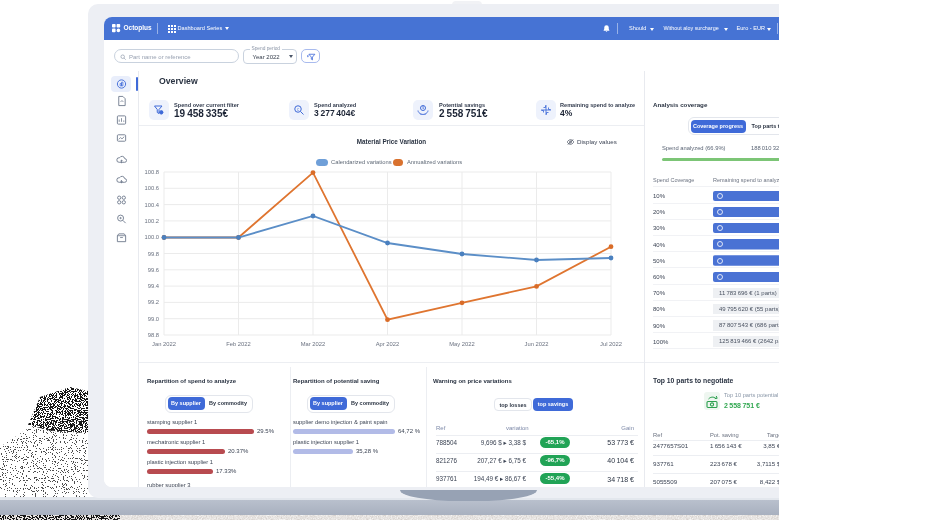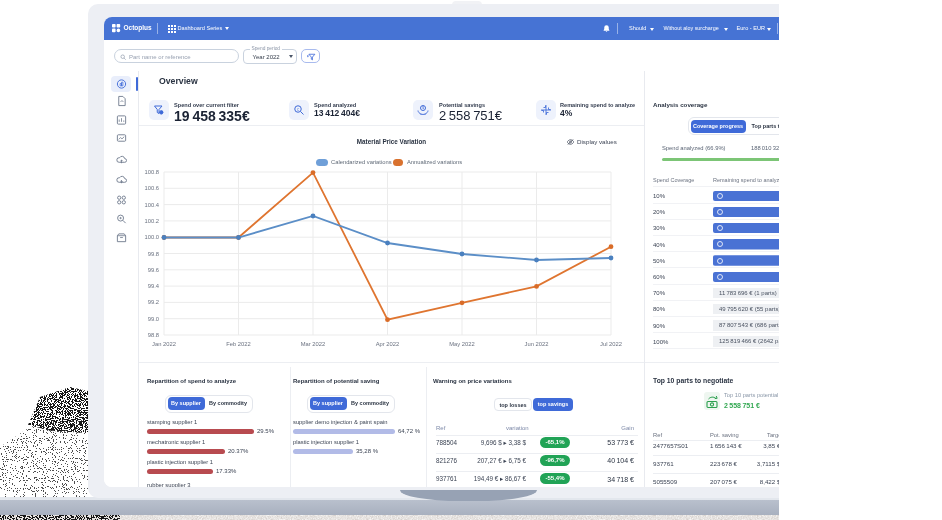--- a/index.html
+++ b/index.html
@@ -198,38 +198,38 @@
     </div>
     <div class="abs" id="main" style="left:35px; top:54px; width:505px; height:416px; background:#fff; overflow:hidden;">
       <div class="abs" style="left:20px; top:6px; font-size:8.7px; font-weight:bold; color:#2a3342; line-height:1;">Overview</div>
       <div class="abs" style="left:10px; top:29px; width:20px; height:20px; background:#eef2fc; border-radius:5px;"></div>
       <svg class="abs" style="left:14px; top:33px;" width="12" height="12" viewBox="0 0 24 24" fill="none" stroke="#3f6ad8" stroke-width="2">
           <path d="M3 4h15l-6 7v8l-3.5-2v-6z"></path>
           <circle cx="16.5" cy="16.5" r="4.2" fill="#3f6ad8" stroke="none"></circle>
           <text x="16.5" y="19" font-size="6.5" fill="#fff" text-anchor="middle" font-family="Liberation Sans">€</text>
         </svg>
       <div class="abs" style="left:35px; top:31.5px; font-size:5.6px; font-weight:bold; color:#333c4e; line-height:1;">Spend over current filter</div>
-      <div class="abs" style="left:35px; top:38px; font-size:14px; font-weight:bold; color:#1b2334; line-height:1;">19 458 335€</div>
+      <div class="abs" style="left:35px; top:38px; font-size:10px; font-weight:bold; color:#1b2334; line-height:1;">19 458 335€</div>
       <div class="abs" style="left:150px; top:29px; width:20px; height:20px; background:#eef2fc; border-radius:5px;"></div>
       <svg class="abs" style="left:154px; top:33px;" width="12" height="12" viewBox="0 0 24 24" fill="none" stroke="#3f6ad8" stroke-width="2">
           <circle cx="10" cy="10" r="6.5"></circle>
           <line x1="15" y1="15" x2="21" y2="21"></line>
           <text x="10" y="13" font-size="8" fill="#3f6ad8" stroke="none" text-anchor="middle" font-family="Liberation Sans">€</text>
         </svg>
       <div class="abs" style="left:175px; top:31.5px; font-size:5.6px; font-weight:bold; color:#333c4e; line-height:1;">Spend analyzed</div>
-      <div class="abs" style="left:175px; top:38px; font-size:8.5px; font-weight:bold; color:#1b2334; line-height:1;">13 412 404€</div>
+      <div class="abs" style="left:175px; top:38px; font-size:8.5px; font-weight:bold; color:#1b2334; line-height:1;">3 277 404€</div>
       <div class="abs" style="left:274px; top:29px; width:20px; height:20px; background:#eef2fc; border-radius:5px;"></div>
       <svg class="abs" style="left:278px; top:33px;" width="12" height="12" viewBox="0 0 24 24" fill="none" stroke="#3f6ad8" stroke-width="2">
           <circle cx="12" cy="8" r="5"></circle>
           <text x="12" y="10.6" font-size="7.5" fill="#3f6ad8" stroke="none" text-anchor="middle" font-family="Liberation Sans">$</text>
           <path d="M2 13c0 3 3 6 6 7l4 1 4-1c3-1 6-4 6-7" stroke-width="1.8"></path>
           <path d="M8 20v2m8-2v2" stroke-width="1.6"></path>
         </svg>
       <div class="abs" style="left:300px; top:31.5px; font-size:5.6px; font-weight:bold; color:#333c4e; line-height:1;">Potential savings</div>
-      <div class="abs" style="left:300px; top:38px; font-size:13px; font-weight:normal; color:#1b2334; line-height:1;">2 558 751€</div>
+      <div class="abs" style="left:300px; top:38px; font-size:10px; font-weight:bold; color:#1b2334; line-height:1;">2 558 751€</div>
       <div class="abs" style="left:397px; top:29px; width:20px; height:20px; background:#eef2fc; border-radius:5px;"></div>
       <svg class="abs" style="left:401px; top:33px;" width="12" height="12" viewBox="0 0 24 24" fill="none" stroke="#3f6ad8" stroke-width="2">
           <path d="M12 2v20M2 12h20M7 7h4v-4M17 17h-4v4M7 17v-4H3M17 7v4h4" stroke-width="1.7"></path>
         </svg>
       <div class="abs" style="left:421px; top:31.5px; font-size:5.6px; font-weight:bold; color:#333c4e; line-height:1;">Remaining spend to analyze</div>
       <div class="abs" style="left:421px; top:38px; font-size:8.5px; font-weight:bold; color:#1b2334; line-height:1;">4%</div>
       <div class="abs" style="left:0px; top:54px; width:505px; height:1px; background:#eceef2;"></div>
       <div class="abs" style="left:0px; top:67.5px; width:505px; text-align:center; font-size:6.3px; font-weight:bold; color:#2a3342; line-height:1;">Material Price Variation</div>
       <svg class="abs" style="left:427px; top:66.5px;" width="9" height="8" viewBox="0 0 24 24" fill="none" stroke="#3c4454" stroke-width="2">
           <path d="M2 12s4-7 10-7 10 7 10 7-4 7-10 7-10-7-10-7z"></path>

